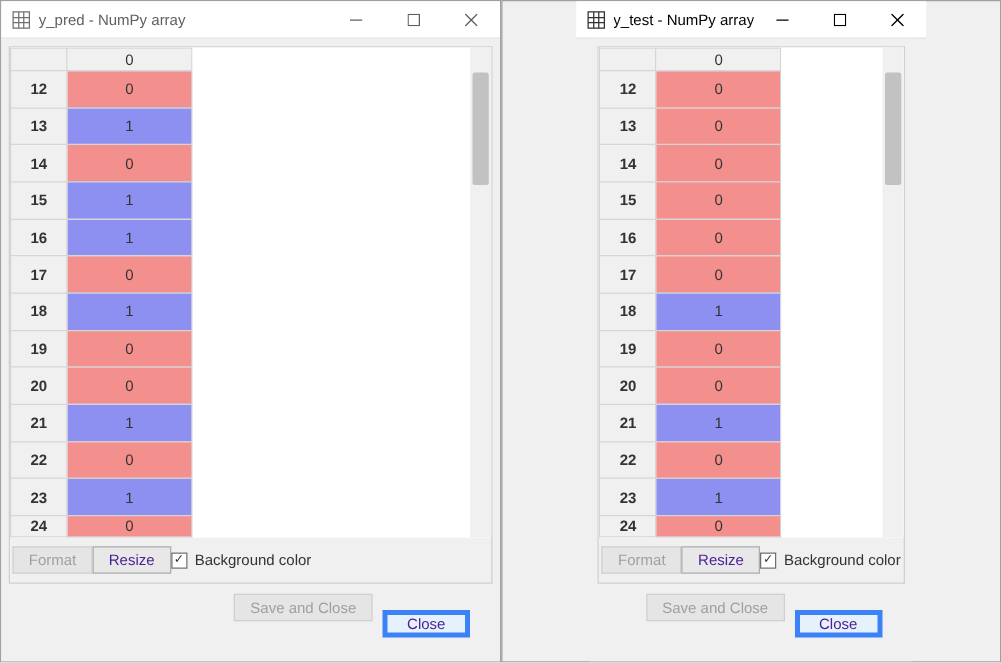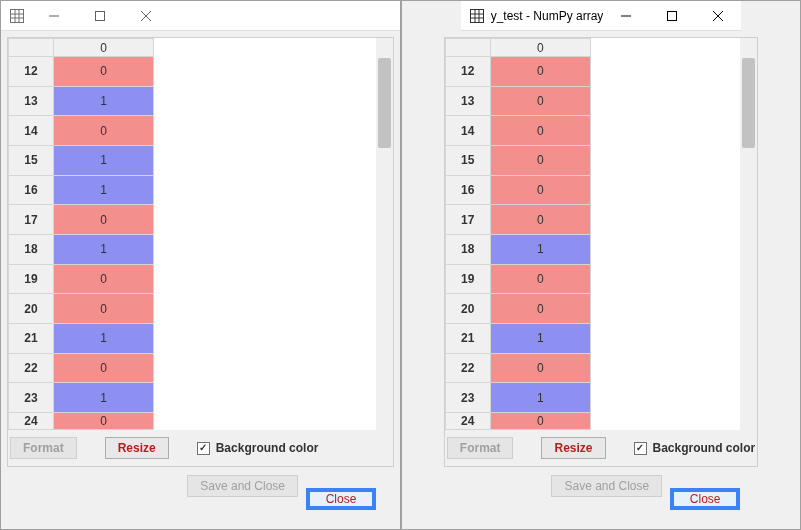--- a/index.html
+++ b/index.html
@@ -97,31 +97,30 @@
   }
   .vscrollbar .thumb {
     position: absolute;
     left: 2px; right: 2px;
     top: 20px; height: 90px;
     background: #c2c2c2;
     border-radius: 2px;
   }
   .options-row {
     display: flex; align-items: center;
-    gap: 28px;
+    gap: 0;
     padding: 6px 2px;
     height: 36px;
-    font-weight: bold;
   }
   .btn {
     height: 22px;
     padding: 0 12px;
     background: #e8e8e8;
     border: 1px solid #adadad;
-    color: #b91c1c;
+    color: #4c1d95;
     font-size: 12px;
     display: inline-flex; align-items: center; justify-content: center;
   }
   .btn.disabled { color: #a0a0a0; background: #e5e5e5; border-color: #cfcfcf; }
   .btn.primary { border: 4px solid #3b82f6; background: #e5f1fb; margin-top: 13px; }
   .checkbox {
     display: inline-flex; align-items: center; gap: 6px;
     color: #333;
   }
   .checkbox .box {
@@ -149,20 +148,21 @@
         <svg viewBox="0 0 16 16">
             <g stroke="#707070" stroke-width="1" fill="none">
           <rect x="1.5" y="1.5" width="13" height="13"></rect>
           <line x1="1.5" y1="6" x2="14.5" y2="6"></line>
               <line x1="1.5" y1="10" x2="14.5" y2="10"></line>
           <line x1="6" y1="1.5" x2="6" y2="14.5"></line>
               <line x1="10" y1="1.5" x2="10" y2="14.5"></line>
         </g>
           </svg>
       </span>
+      <span class="title">y_pred - NumPy array</span>
       <div class="winbtns">
         <div class="winbtn">
             <svg viewBox="0 0 10 10">
               <line x1="0" y1="5" x2="10" y2="5" stroke="#606060" stroke-width="1"></line>
             </svg>
           </div>
         <div class="winbtn">
             <svg viewBox="0 0 10 10">
               <rect x="0.5" y="0.5" width="9" height="9" fill="none" stroke="#606060" stroke-width="1"></rect>
             </svg>

